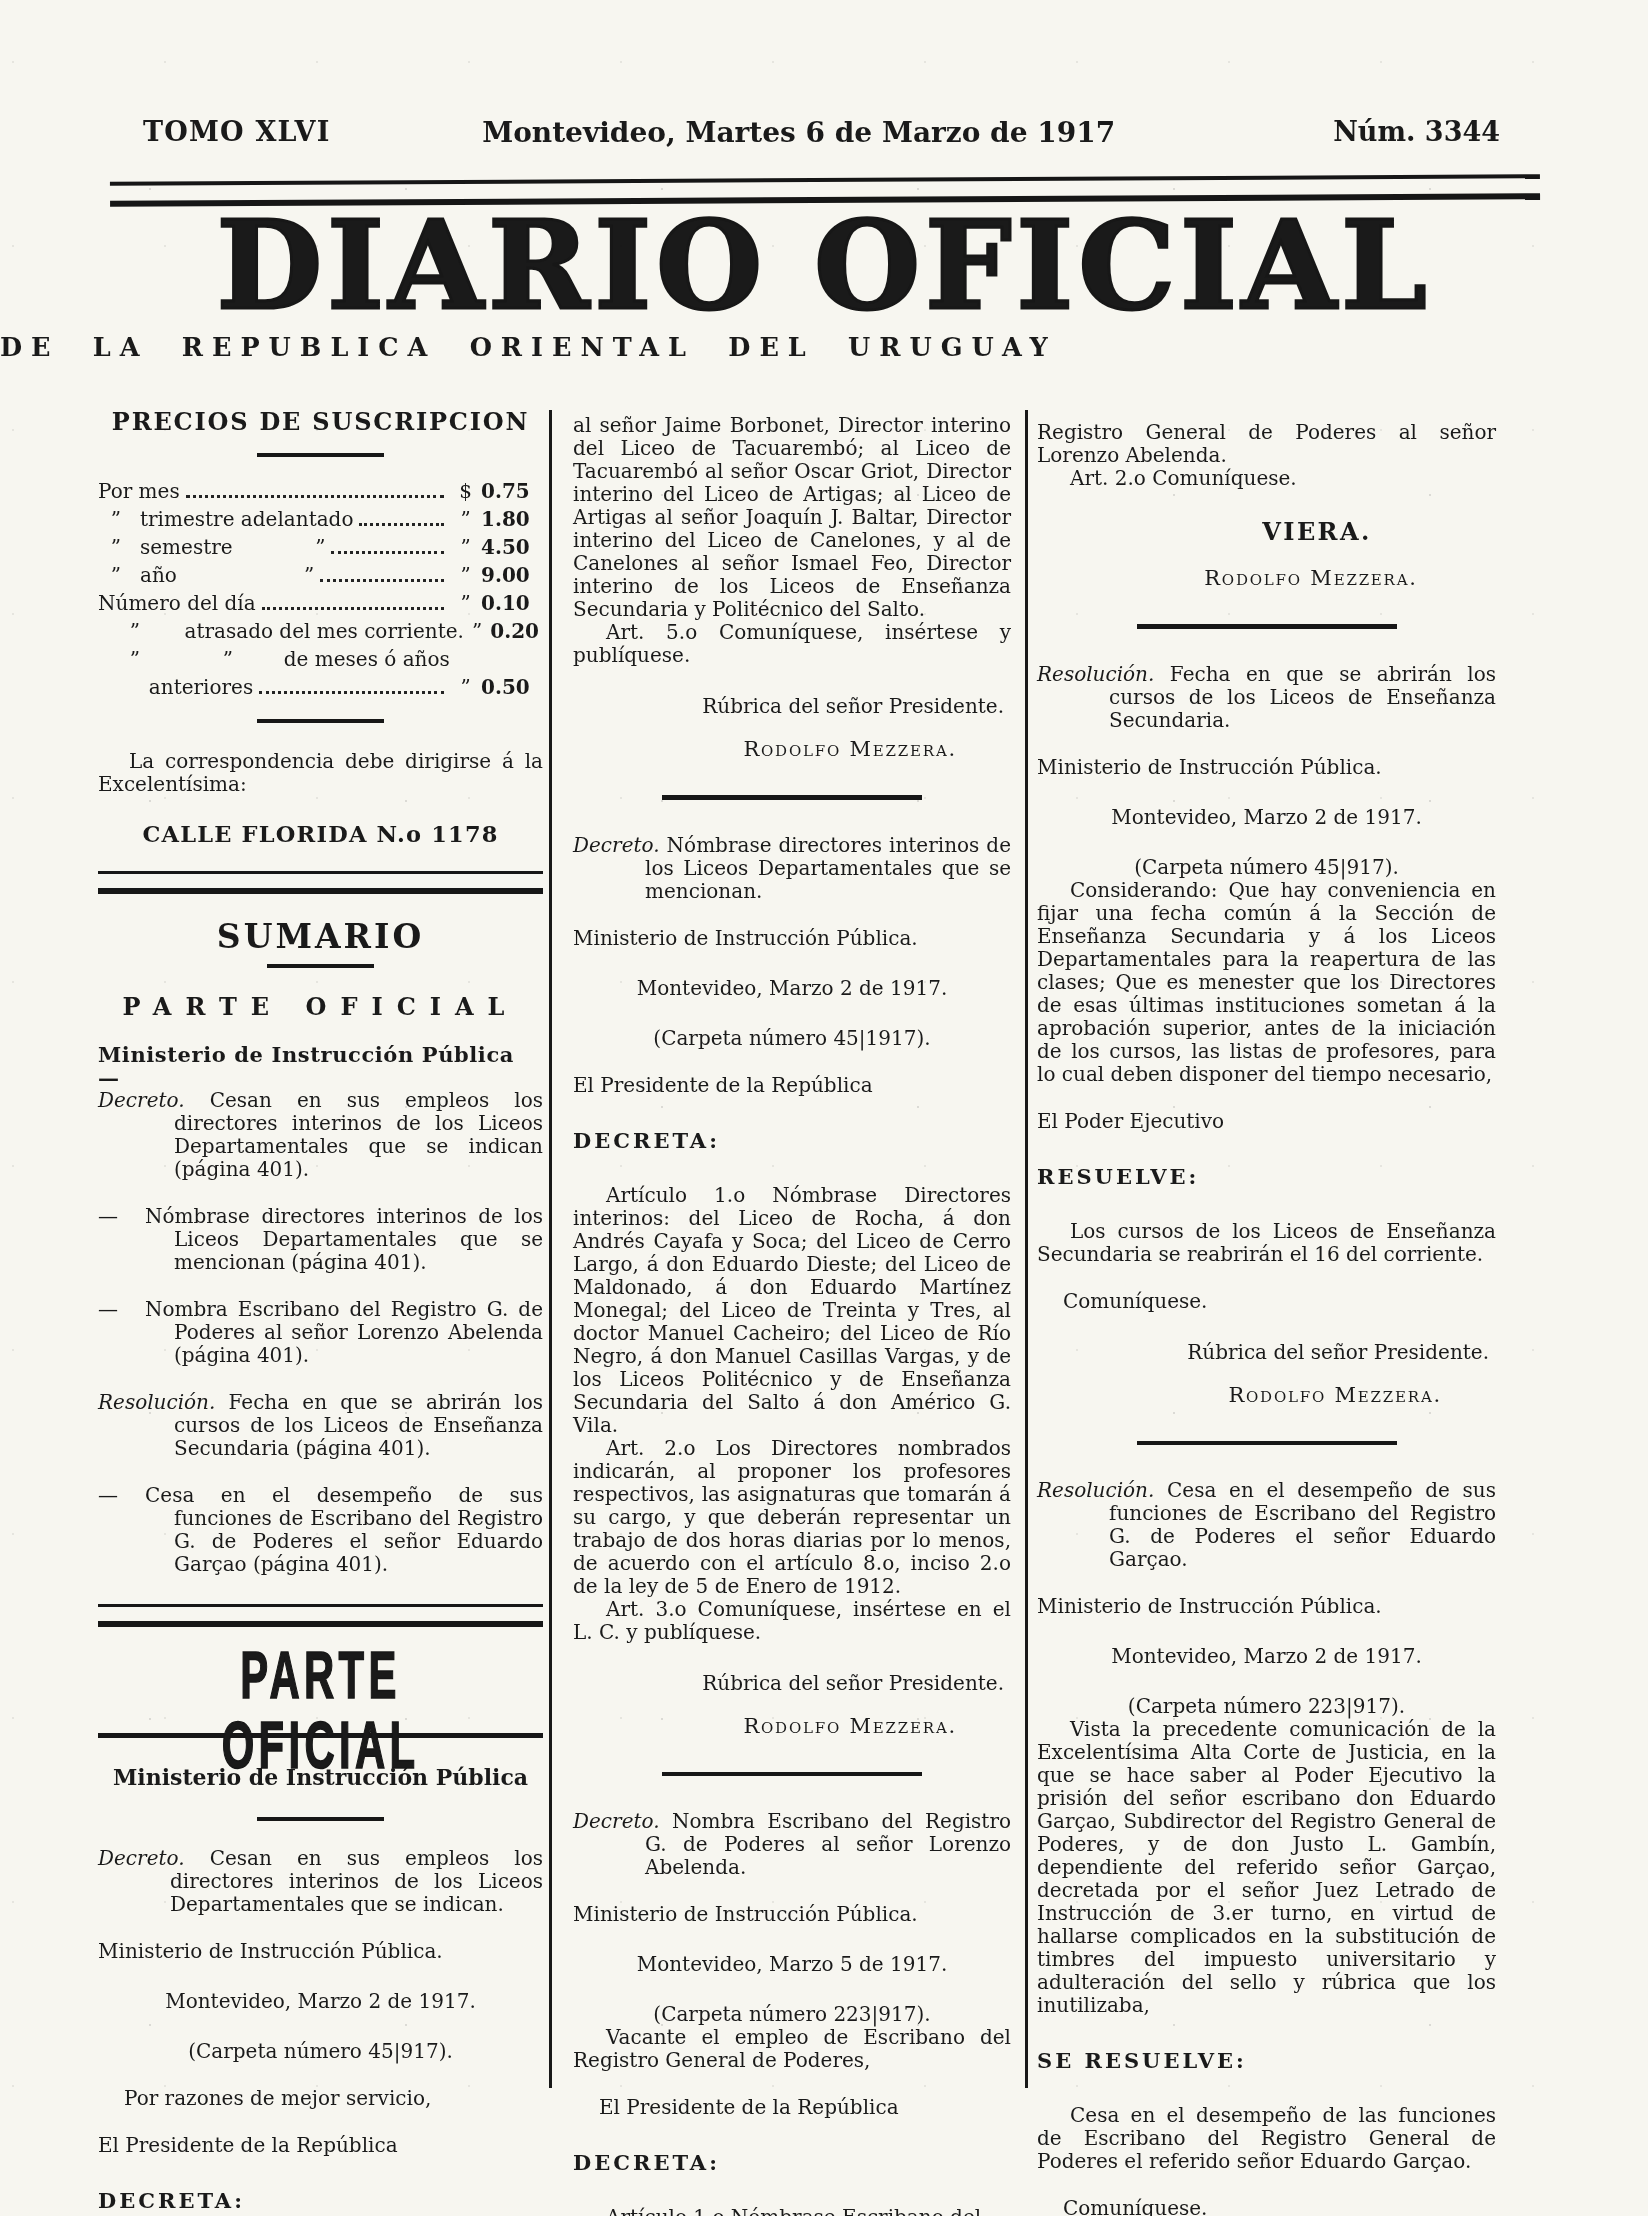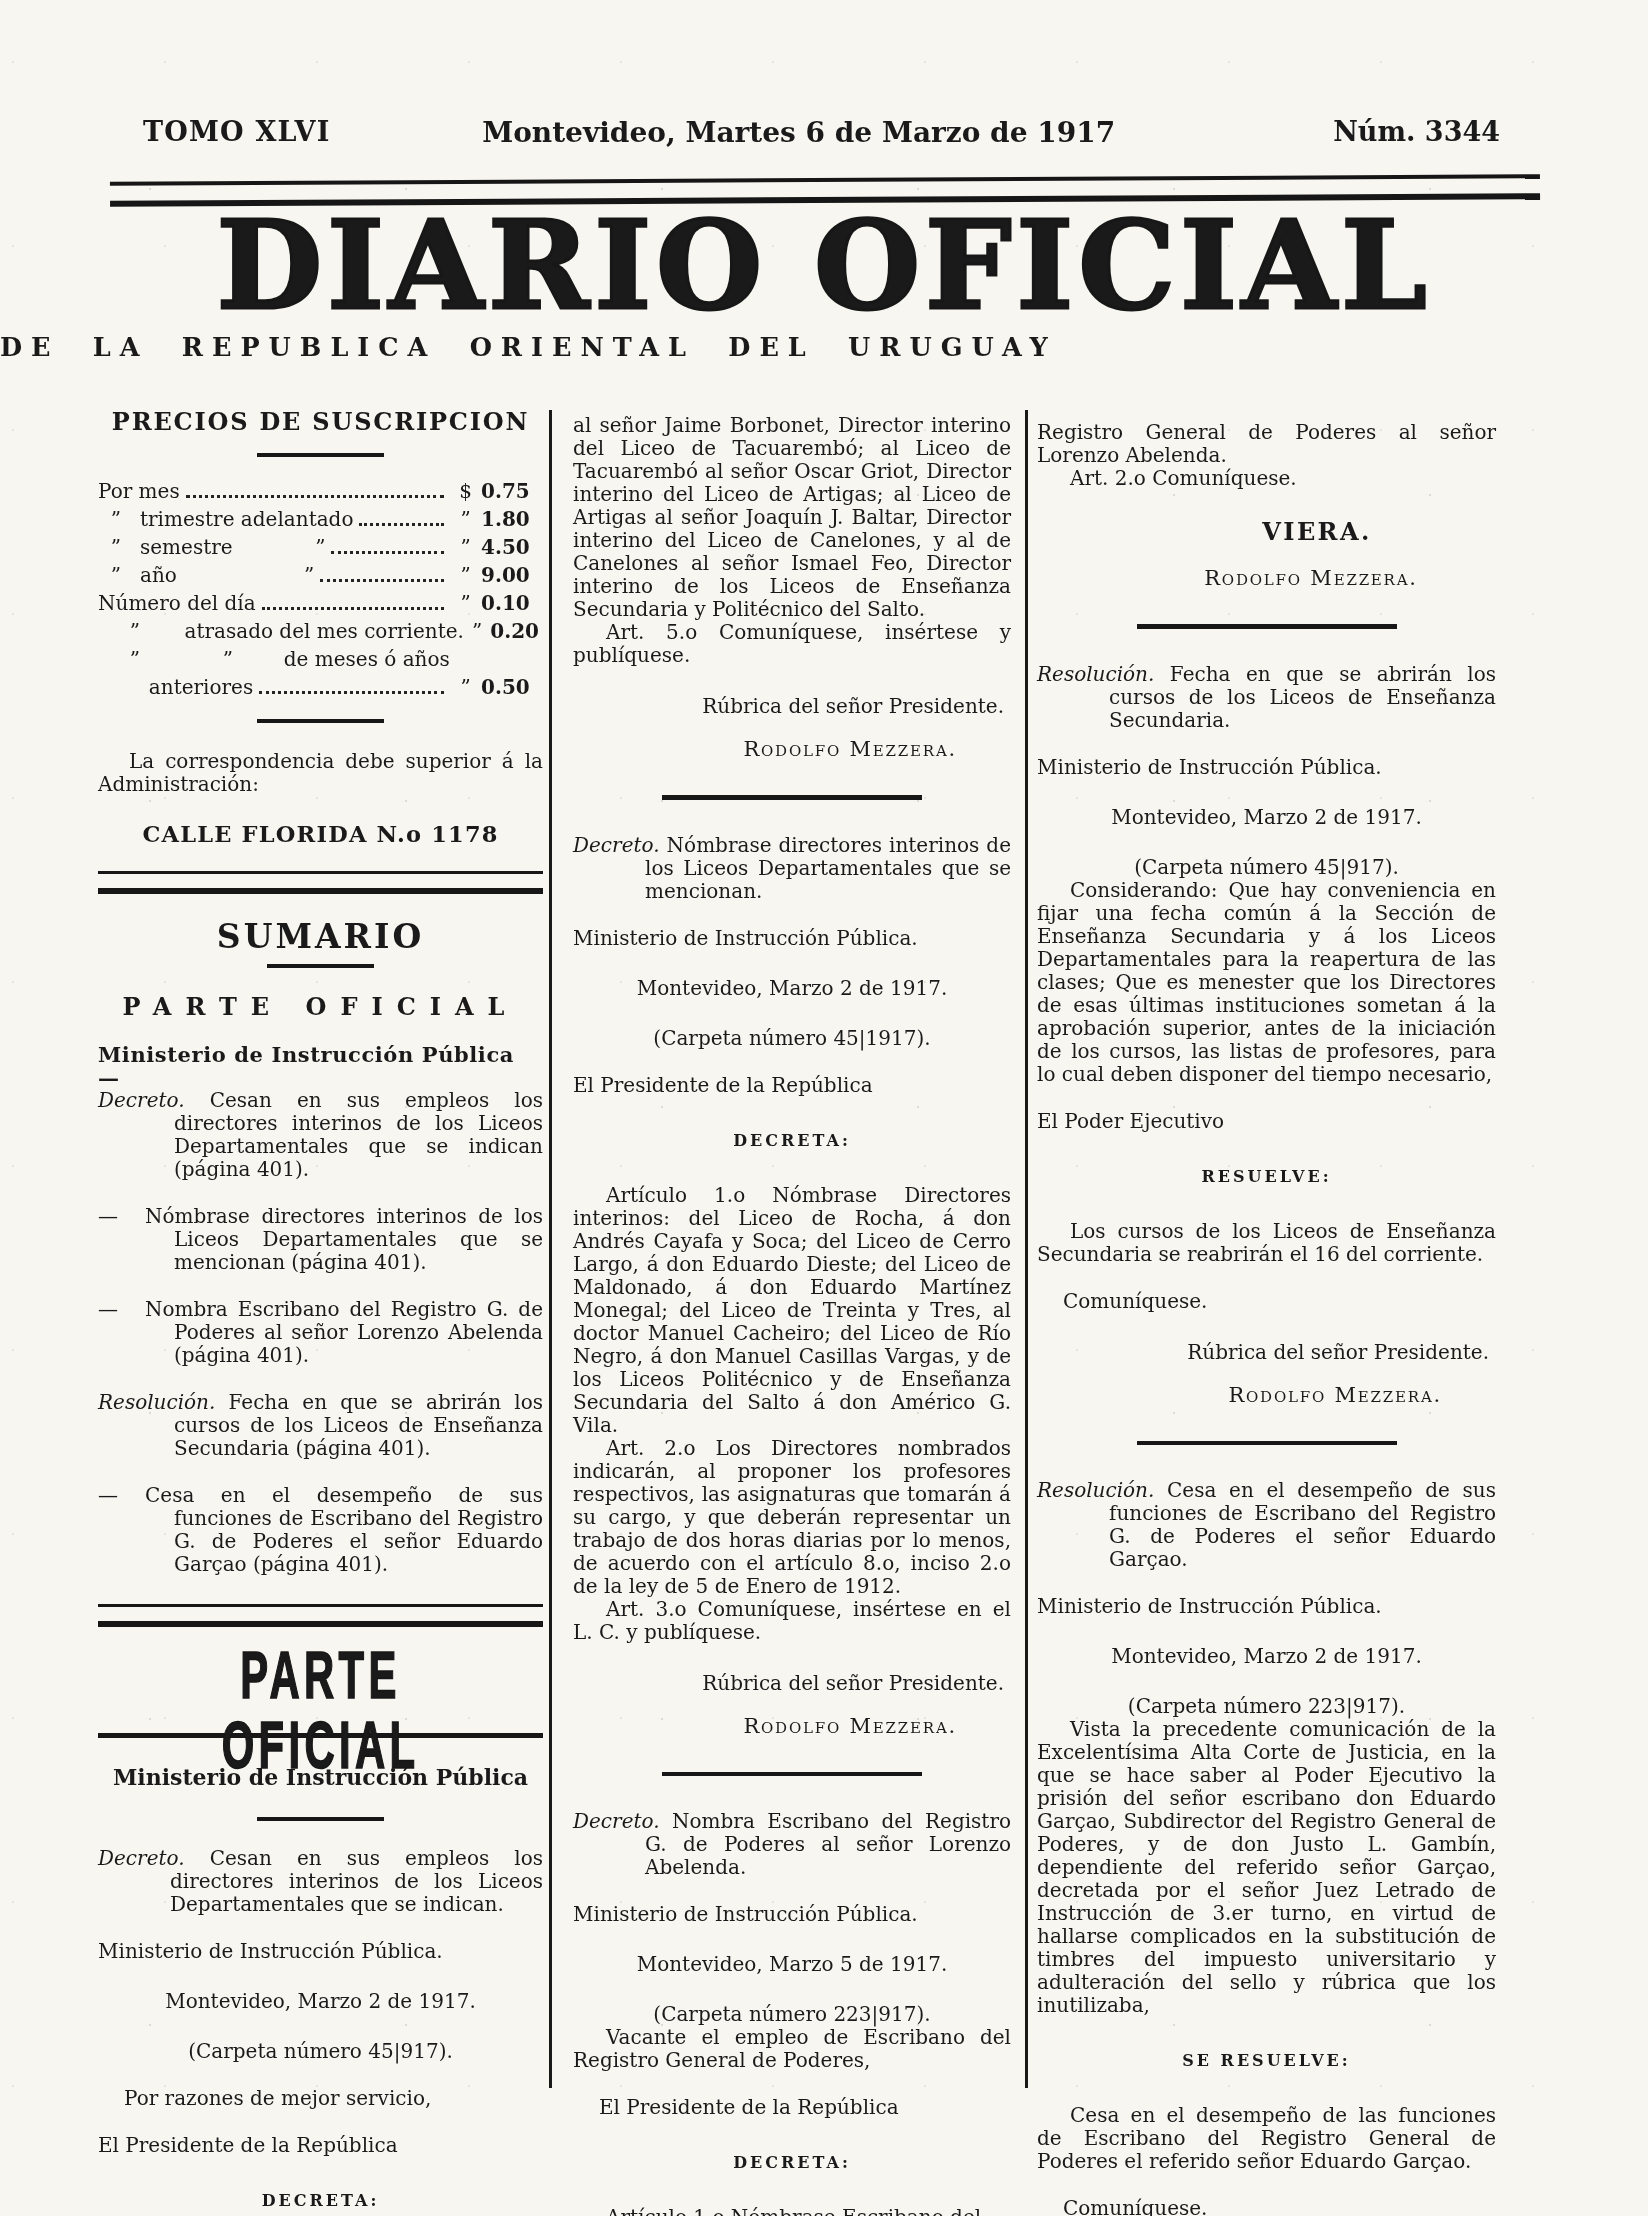--- a/index.html
+++ b/index.html
@@ -66,21 +66,21 @@
   #left-blocks{margin-top:26px;}
 
   
   .para{margin:0;text-align:justify;}
   .indent{text-indent:33px;}
   .hang{padding-left:72px;text-indent:-72px;margin-top:26px;}
   .lead-it{font-style:italic;}
   .line{margin:24px 0 0;}
   .line.ind{padding-left:26px;}
   .centerline{margin:27px 0 0;text-align:center;}
-  .capsline{margin:32px 0;text-align:center;font-size:16px;font-weight:bold;letter-spacing:3px;}
+  .capsline{margin:32px 0;font-size:21px;font-weight:bold;letter-spacing:3px;}
   .rightline{margin-top:28px;text-align:right;padding-right:7px;}
   .sigline{margin-top:8.3px;text-align:right;padding-right:54px;font-variant:small-caps;
            letter-spacing:1.8px;font-size:21px;}
   .sig-center{text-align:center;padding-right:0;padding-left:89px;}
   .sigc{margin-top:30px;text-align:center;padding-left:101px;font-weight:bold;font-size:24px;letter-spacing:2.4px;}
   .sep-rule{width:260px;height:4.7px;background:#171717;margin:34px auto;}
 </style>
 </head>
 <body>
 
@@ -148,21 +148,21 @@
             <span class="pr-value"></span>
           </div>
           <div class="price-row">
             <span class="pr-label">        anteriores</span>
             <span class="pr-dots"></span>
             <span class="pr-mark">”</span>
             <span class="pr-value">0.50</span>
           </div>
         </div>
       <div class="rule-short rule-below-table"></div>
-      <p class="corr">La correspondencia debe superior á la Administración:</p>
+      <p class="corr">La correspondencia debe dirigirse á la Excelentísima:</p>
       <p class="addr">CALLE FLORIDA N.o 1178</p>
     </div>
 
     <div class="dbl-rule"></div>
 
     <h2 class="sumario-title">SUMARIO</h2>
     <div class="rule-sum"></div>
     <h3 class="parte-sm">PARTE OFICIAL</h3>
     <p class="ministry-lead">Ministerio de Instrucción Pública —</p>
     <div id="sumario-items">

